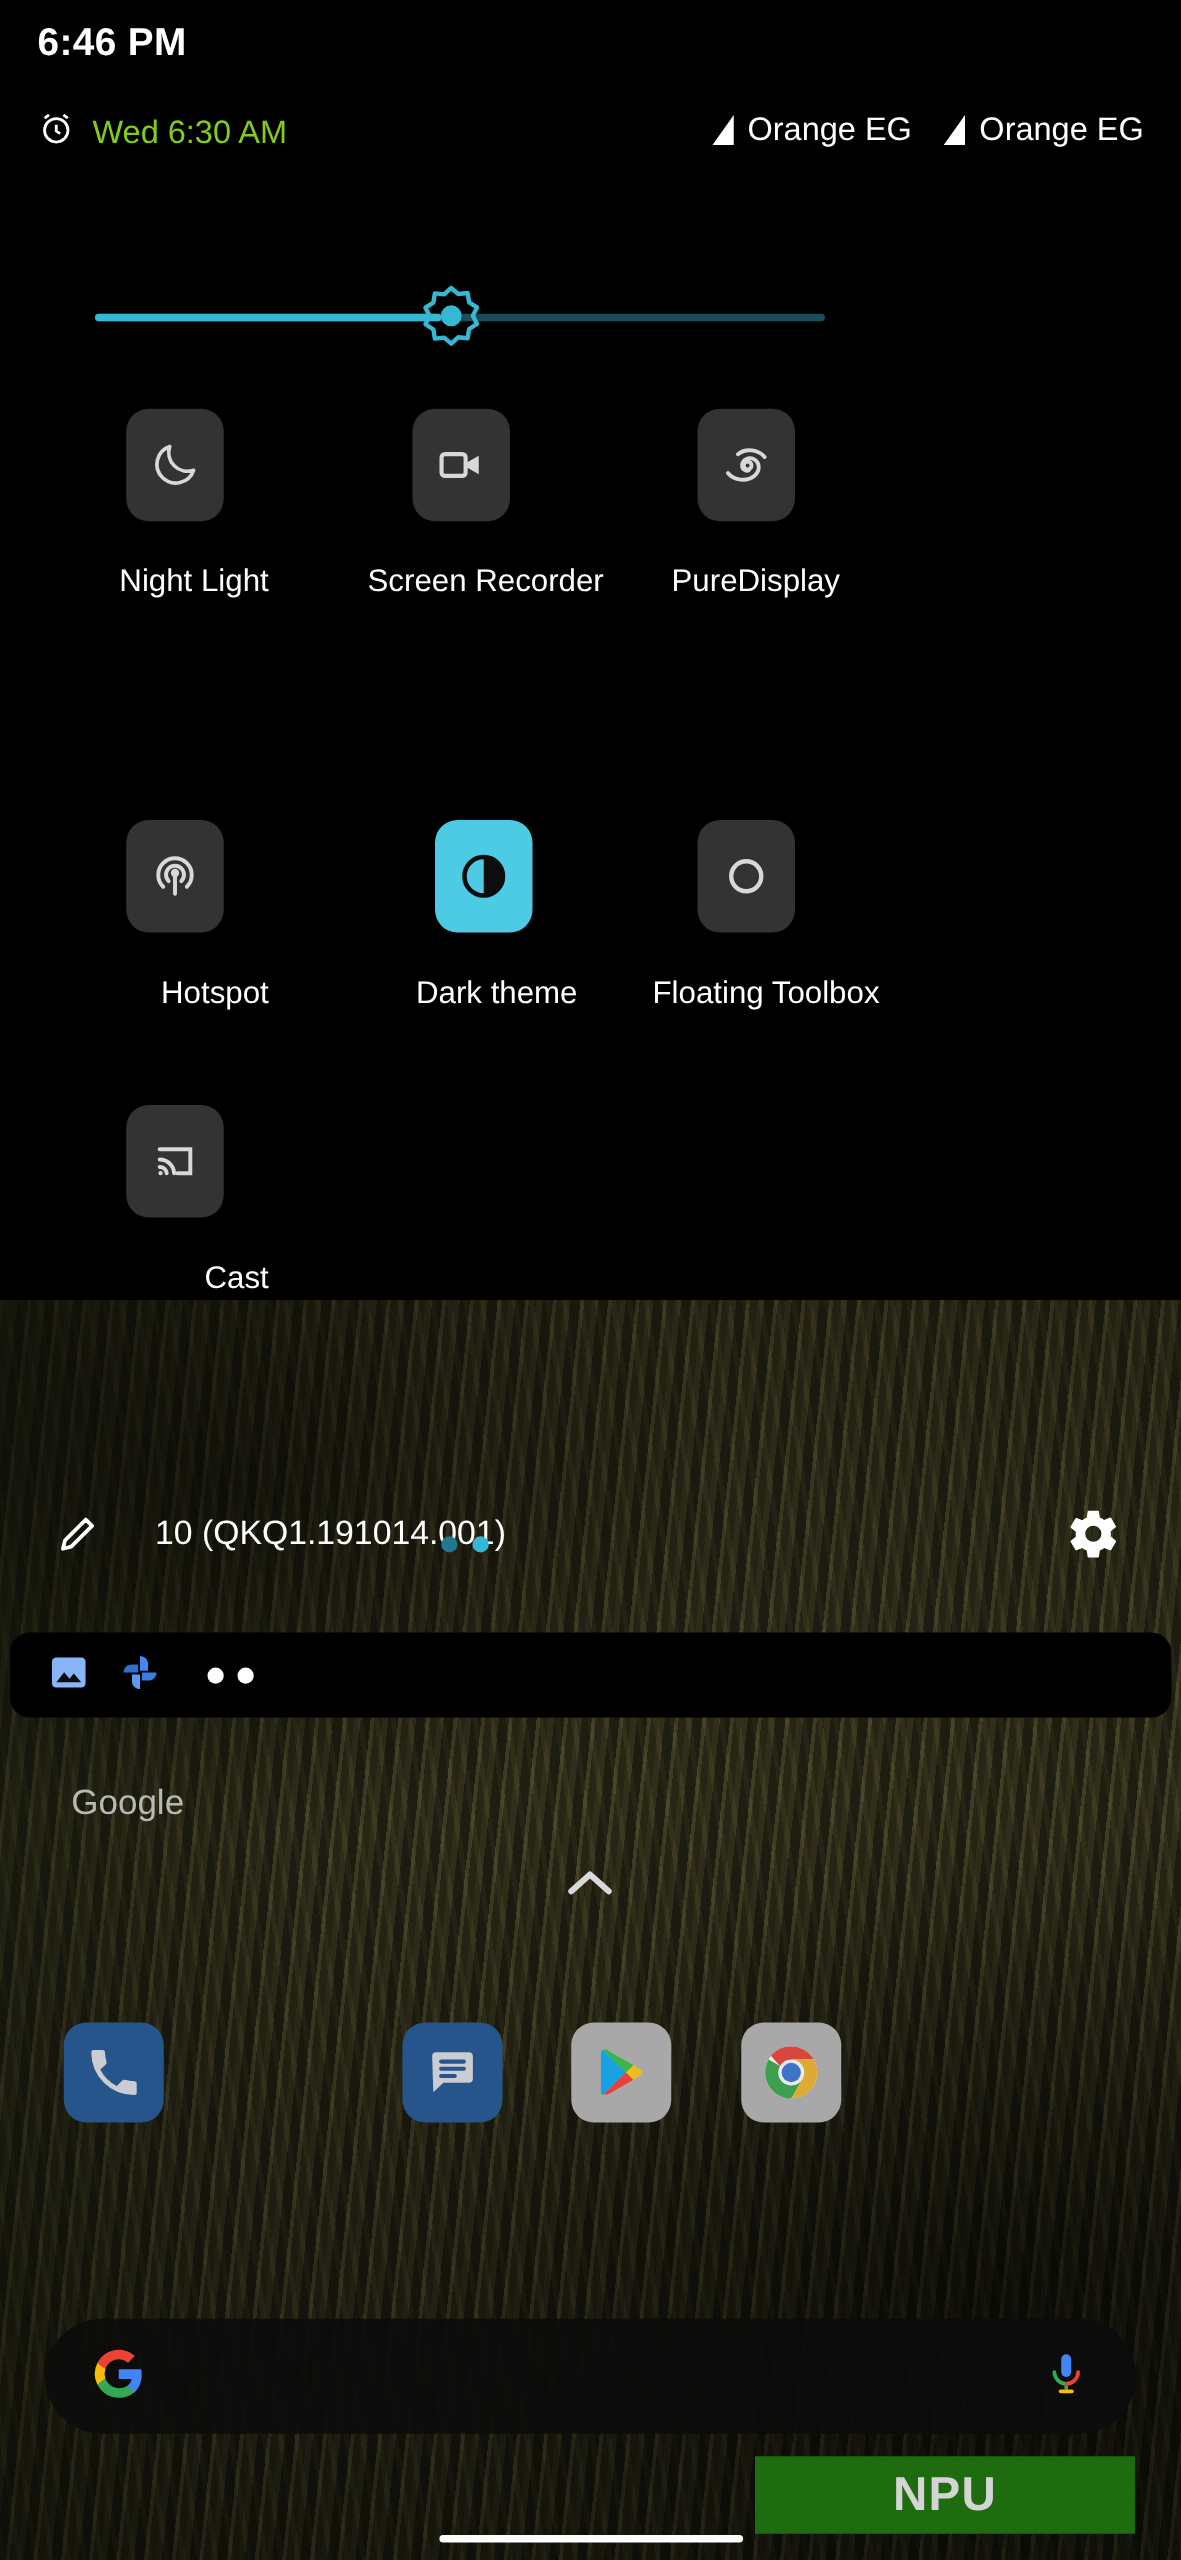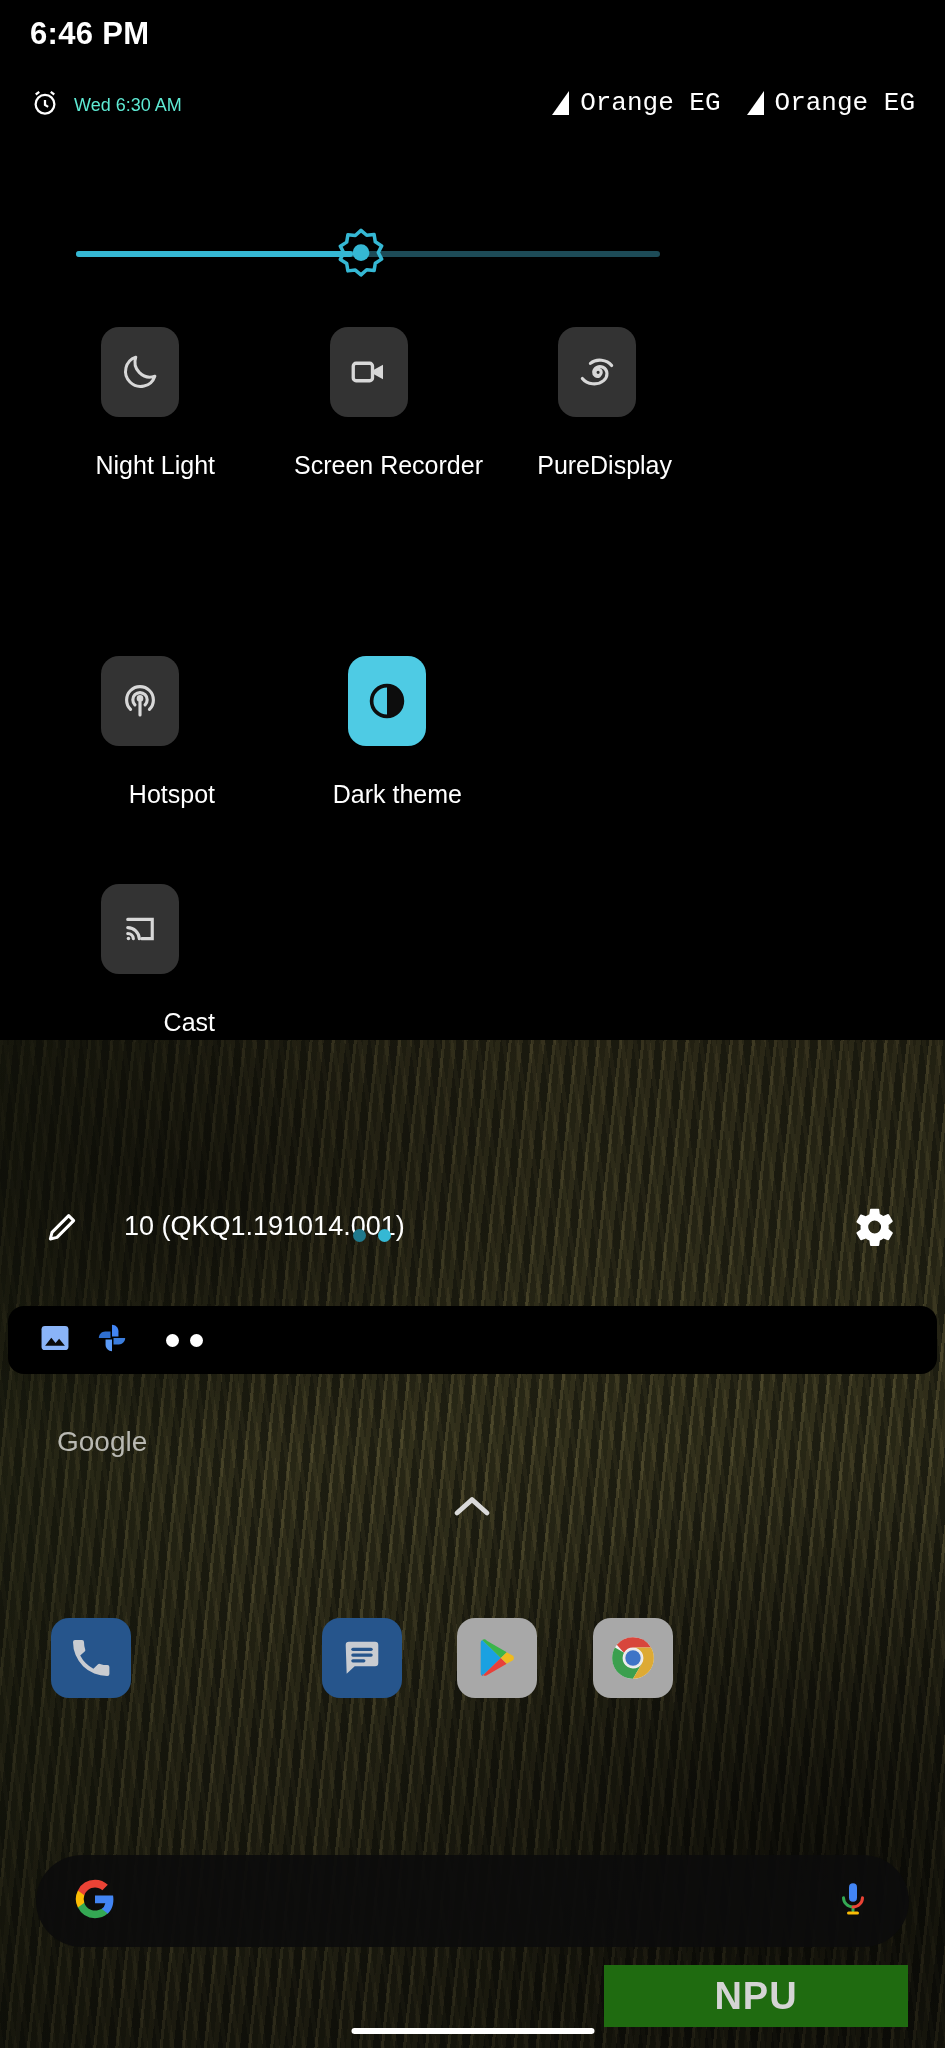--- a/index.html
+++ b/index.html
@@ -58,27 +58,27 @@
     color: #ffffff; font-size: 31px; font-weight: bold;
     letter-spacing: .3px;
   }
   #qs-header {
     position: absolute; left: 0; top: 88px; width: 929px; height: 48px;
   }
   #alarm-group {
     position: absolute; left: 22px; top: 0;
     display: flex; align-items: center; gap: 14px;
   }
-  #alarm-group .alarm-text { color: #5eead4; font-size: 18px; }
+  #alarm-group .alarm-text { color: #84cc16; font-size: 26px; }
   #carriers {
     position: absolute; right: 22px; top: 0;
     display: flex; align-items: center; gap: 26px;
   }
   .carrier { display: flex; align-items: center; gap: 11px; }
-  .carrier-text { color: #fff; font-size: 26px; font-family: Liberation Mono, monospace; }
+  .carrier-text { color: #fff; font-size: 26px; }
   .sig-tri {
     width: 0; height: 0;
     border-left: 17px solid transparent;
     border-bottom: 24px solid #ffffff;
   }
 
   
   #brightness {
     position: absolute; left: 68px; top: 243px;
     width: 584px; height: 22px;
@@ -301,20 +301,28 @@
     <div class="tile" style="left:304px; top:656px;">
       <div class="tile-ico on">
         <svg width="44" height="44" viewBox="0 0 24 24">
           <circle cx="12" cy="12" r="8.4" fill="none" stroke="#0d0d0d" stroke-width="2"></circle>
           <path d="M12 3.6a8.4 8.4 0 0 1 0 16.8z" fill="#0d0d0d"></path>
         </svg>
       </div>
       <div class="tile-label">Dark theme</div>
     </div>
 
+    <div class="tile" style="left:514px; top:656px;">
+      <div class="tile-ico">
+        <svg width="40" height="40" viewBox="0 0 24 24">
+          <circle cx="12" cy="12" r="7.2" fill="none" stroke="#d8d8d8" stroke-width="2.1"></circle>
+        </svg>
+      </div>
+      <div class="tile-label">Floating Toolbox</div>
+    </div>
 
     <div class="tile" style="left:57px;  top:884px;">
       <div class="tile-ico">
         <svg width="42" height="42" viewBox="0 0 24 24" fill="none" stroke="#d8d8d8" stroke-width="1.8" stroke-linecap="round">
           <path d="M5 6.5h14v11h-6"></path>
           <path d="M5 11.2a6.6 6.6 0 0 1 6.6 6.3"></path>
           <path d="M5 14.6a3.2 3.2 0 0 1 3.2 2.9"></path>
           <circle cx="5.4" cy="17.4" r="1" fill="#d8d8d8" stroke="none"></circle>
         </svg>
       </div>

